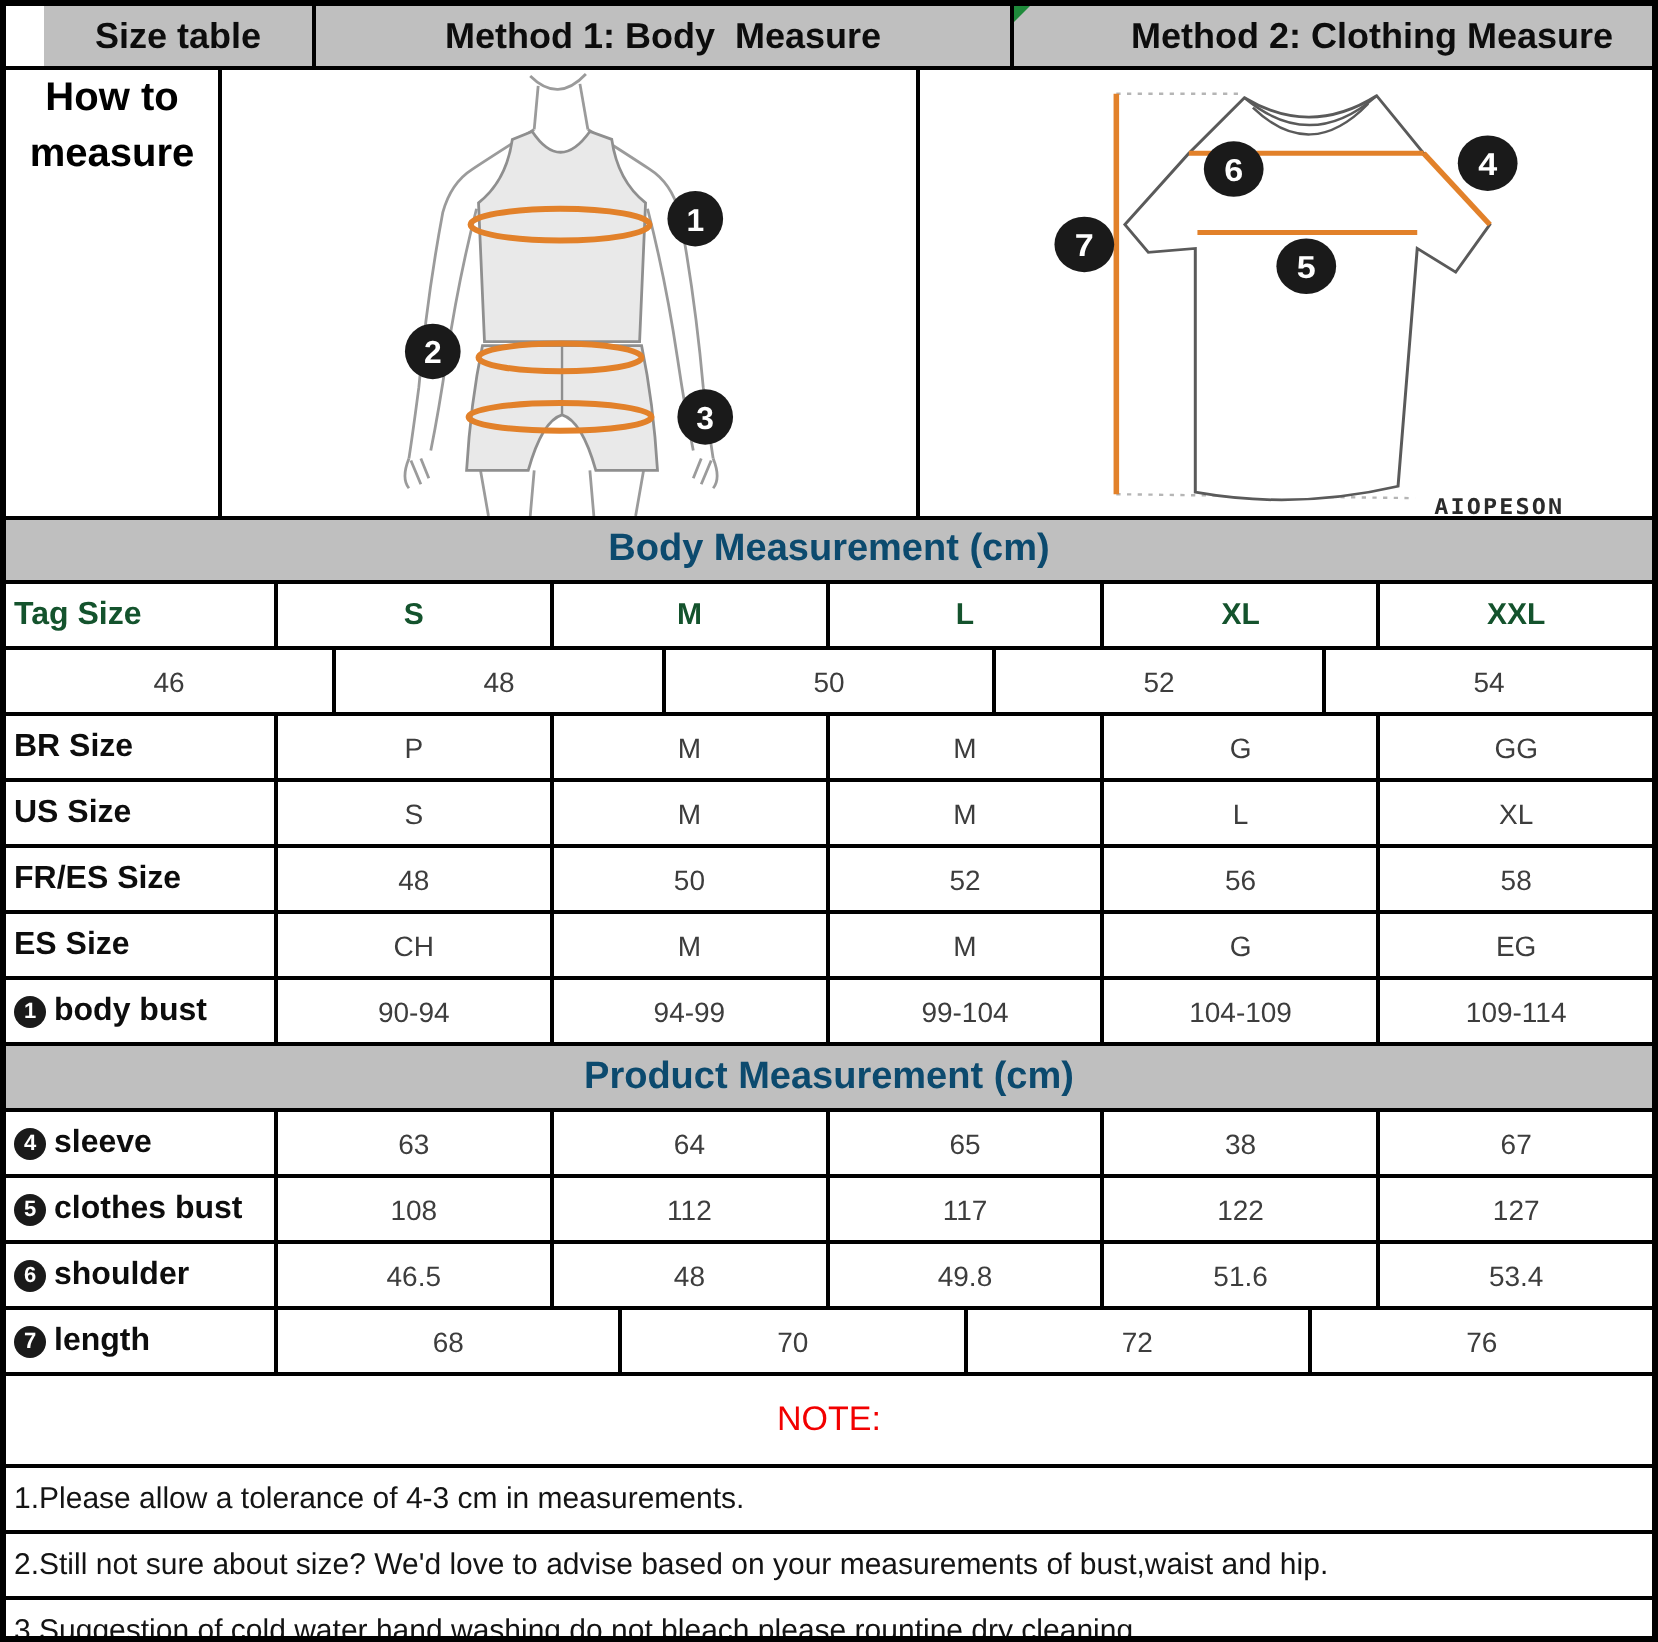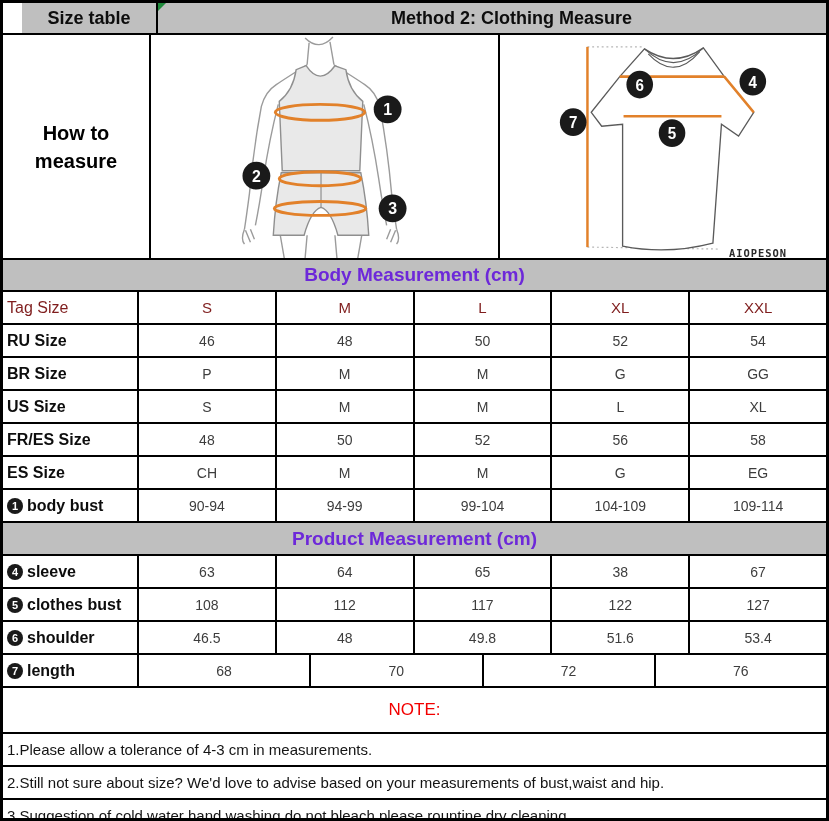--- a/index.html
+++ b/index.html
@@ -17,55 +17,58 @@
           font-weight:bold; font-size:18px; color:#0d0d0d; position:relative;
           white-space:pre; }
   .hc1{ width:136px; border-right:2px solid #000; }
   .hc2{ width:349px; border-right:2px solid #000; }
   .hc3{ flex:1;padding-left:20px; }
   .green-tri{ position:absolute; top:0; left:0; width:0; height:0;
     border-top:8px solid #1f8a3b; border-right:8px solid transparent; }
   
   .r-image{ height:225px; background:#fff; }
   .icell{ position:relative; }
-  .ic1{ width:148px; border-right:2px solid #000; display:flex; align-items:center; justify-content:center; }
+  .ic1{ width:108px; border-right:2px solid #000; display:flex; align-items:flex-start; justify-content:center; }
   .ic2{ width:349px; border-right:2px solid #000; }
   .ic3{ flex:1; }
   .howto{ font-weight:bold; font-size:20px; line-height:28px; text-align:center; color:#000; }
   .figsvg{ display:block; width:100%; height:100%; }
   
   .band{ height:32px; background:#bfbfbf; display:flex; align-items:center; justify-content:center;
-         font-weight:bold; font-size:19px; color:#6d28d9; border-top:2px solid #000; }
+         font-weight:bold; font-size:19px; color:#0c4a6e; border-top:2px solid #000; }
   .band2{ height:33px; }
   
   .t-row{ height:33px; }
   .lcell{ width:136px; border-right:2px solid #000; display:flex; align-items:center;
           padding-left:4px; font-weight:bold; font-size:16px; color:#0d0d0d; }
   .vcell{ flex:1; border-left:2px solid #000; display:flex; align-items:center; justify-content:center;
           font-size:14px; color:#3d3d3d; }
   .vcell.v1{ border-left:none; }
-  .red .lcell, .red .vcell{ color:#7f1d1d; font-weight:normal; font-size:15px; }
+  .red .lcell, .red .vcell{ color:#14532d; font-weight:bold; font-size:15px; }
   .red .lcell{ font-size:16px; }
   .mk{ display:inline-flex; align-items:center; justify-content:center;
        width:16px; height:16px; border-radius:50%; background:#1a1a1a; color:#fff;
        font-size:11px; font-weight:bold; margin-right:4px; flex:0 0 auto; }
   
   .note-title{ height:46px; display:flex; align-items:center; justify-content:center;
       color:#f20000; font-size:17px; border-top:2px solid #000; }
   .note-row{ height:33px; display:flex; align-items:center; padding-left:4px;
       font-size:15px; color:#141414; border-top:2px solid #000; }
 </style>
 </head>
 <body>
 
 <div class="sheet">
 
   <div class="row first r-head">
     <div class="hcell hc1">
       <span>Size table</span>
+    </div>
+    <div class="hcell hc2">
+      <span>Method 1: Body  Measure</span>
     </div>
     <div class="hcell hc3">
       <span class="green-tri"></span>
       <span>Method 2: Clothing Measure</span>
     </div>
   </div>
 
   <div class="row r-image">
     <div class="icell ic1">
       <div class="howto">How to measure</div>
@@ -145,21 +148,20 @@
   <div class="row t-row red">
     <div class="lcell">Tag Size</div>
     <div class="vcell v1">S</div>
     <div class="vcell">M</div>
     <div class="vcell">L</div>
     <div class="vcell">XL</div>
     <div class="vcell">XXL</div>
   </div>
 
   <div class="row t-row">
-    <div class="lcell">RU Size</div>
     <div class="vcell v1">46</div>
     <div class="vcell">48</div>
     <div class="vcell">50</div>
     <div class="vcell">52</div>
     <div class="vcell">54</div>
   </div>
 
   <div class="row t-row">
     <div class="lcell">BR Size</div>
     <div class="vcell v1">P</div>

